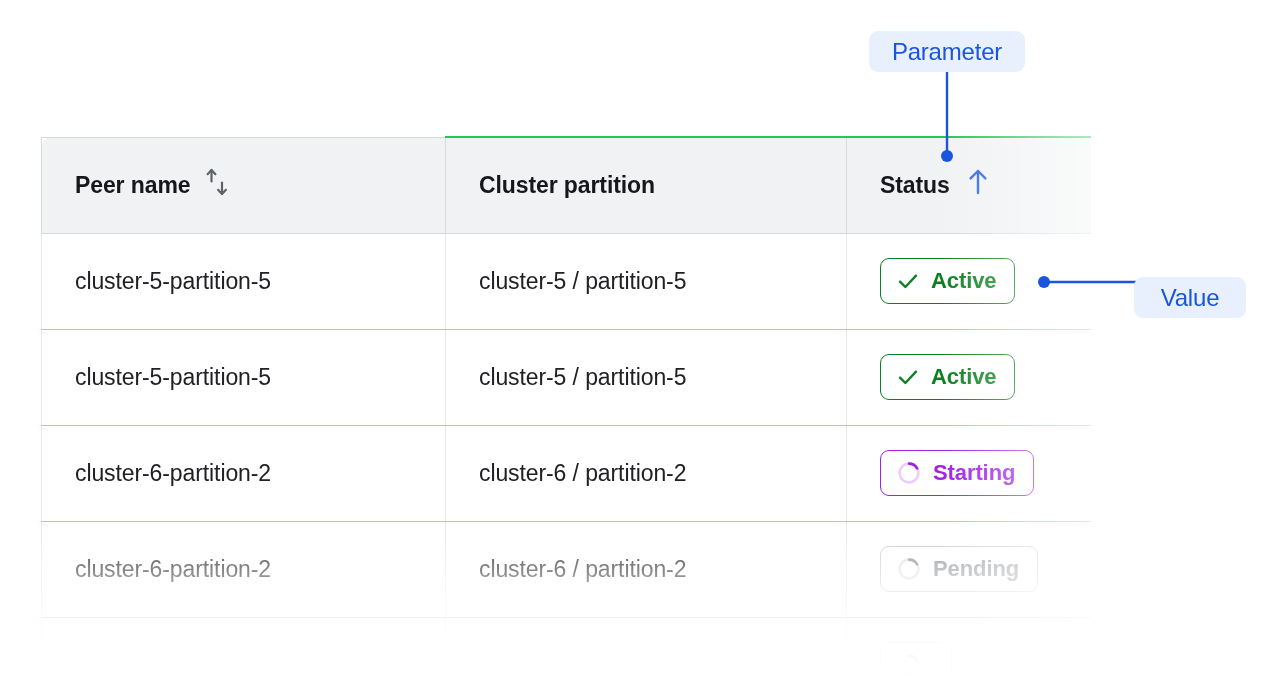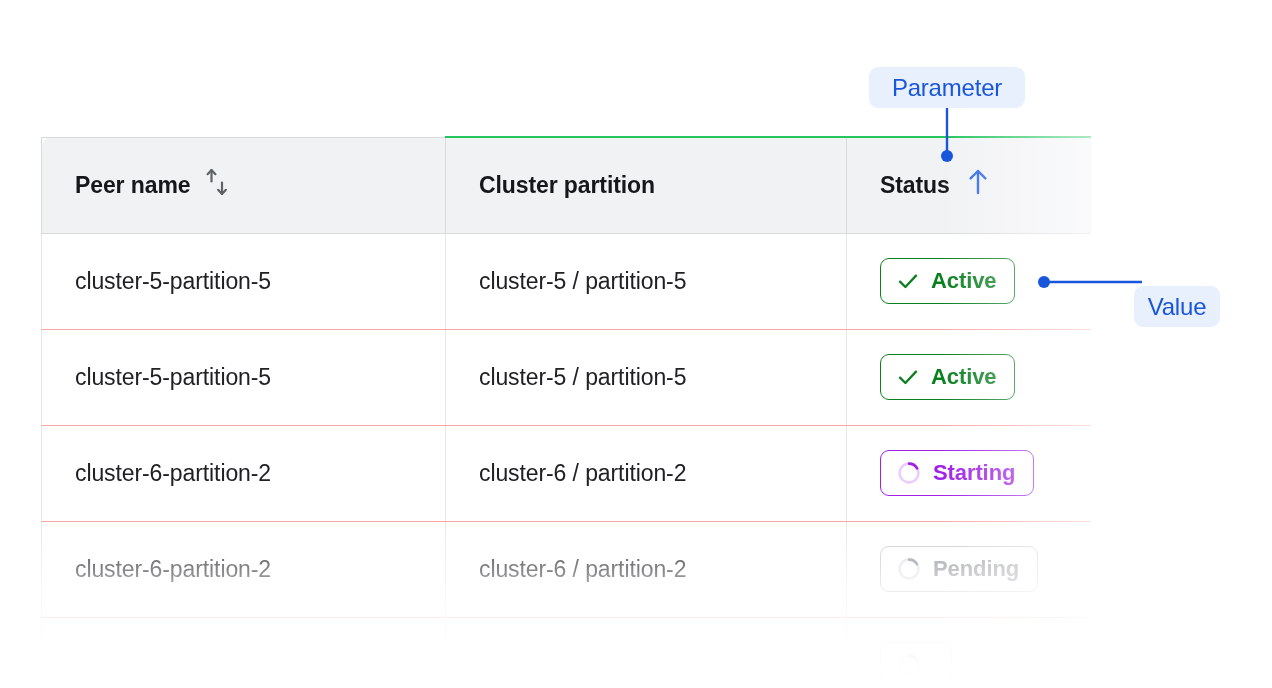--- a/index.html
+++ b/index.html
@@ -139,32 +139,31 @@
     background: #e8f0fe;
     color: #1a56db;
     border-radius: 9px;
     font-size: 24px;
     font-weight: normal;
     letter-spacing: -0.2px;
     display: flex;
     align-items: center;
     justify-content: center;
     z-index: 20;
-    margin-top: 36px;
   }
   #annot-parameter {
     left: 869px;
     top: 31px;
     width: 156px;
     height: 41px;
   }
   #annot-value {
     left: 1134px;
-    top: 250px;
-    width: 86px;
+    top: 277px;
+    width: 112px;
     height: 41px;
   }
   .annot-svg {
     position: absolute;
     z-index: 19;
     overflow: visible;
     pointer-events: none;
   }
   #annot-line-parameter { left: 930px; top: 70px; width: 40px; height: 100px; }
   #annot-line-value { left: 1030px; top: 262px; width: 115px; height: 40px; }

